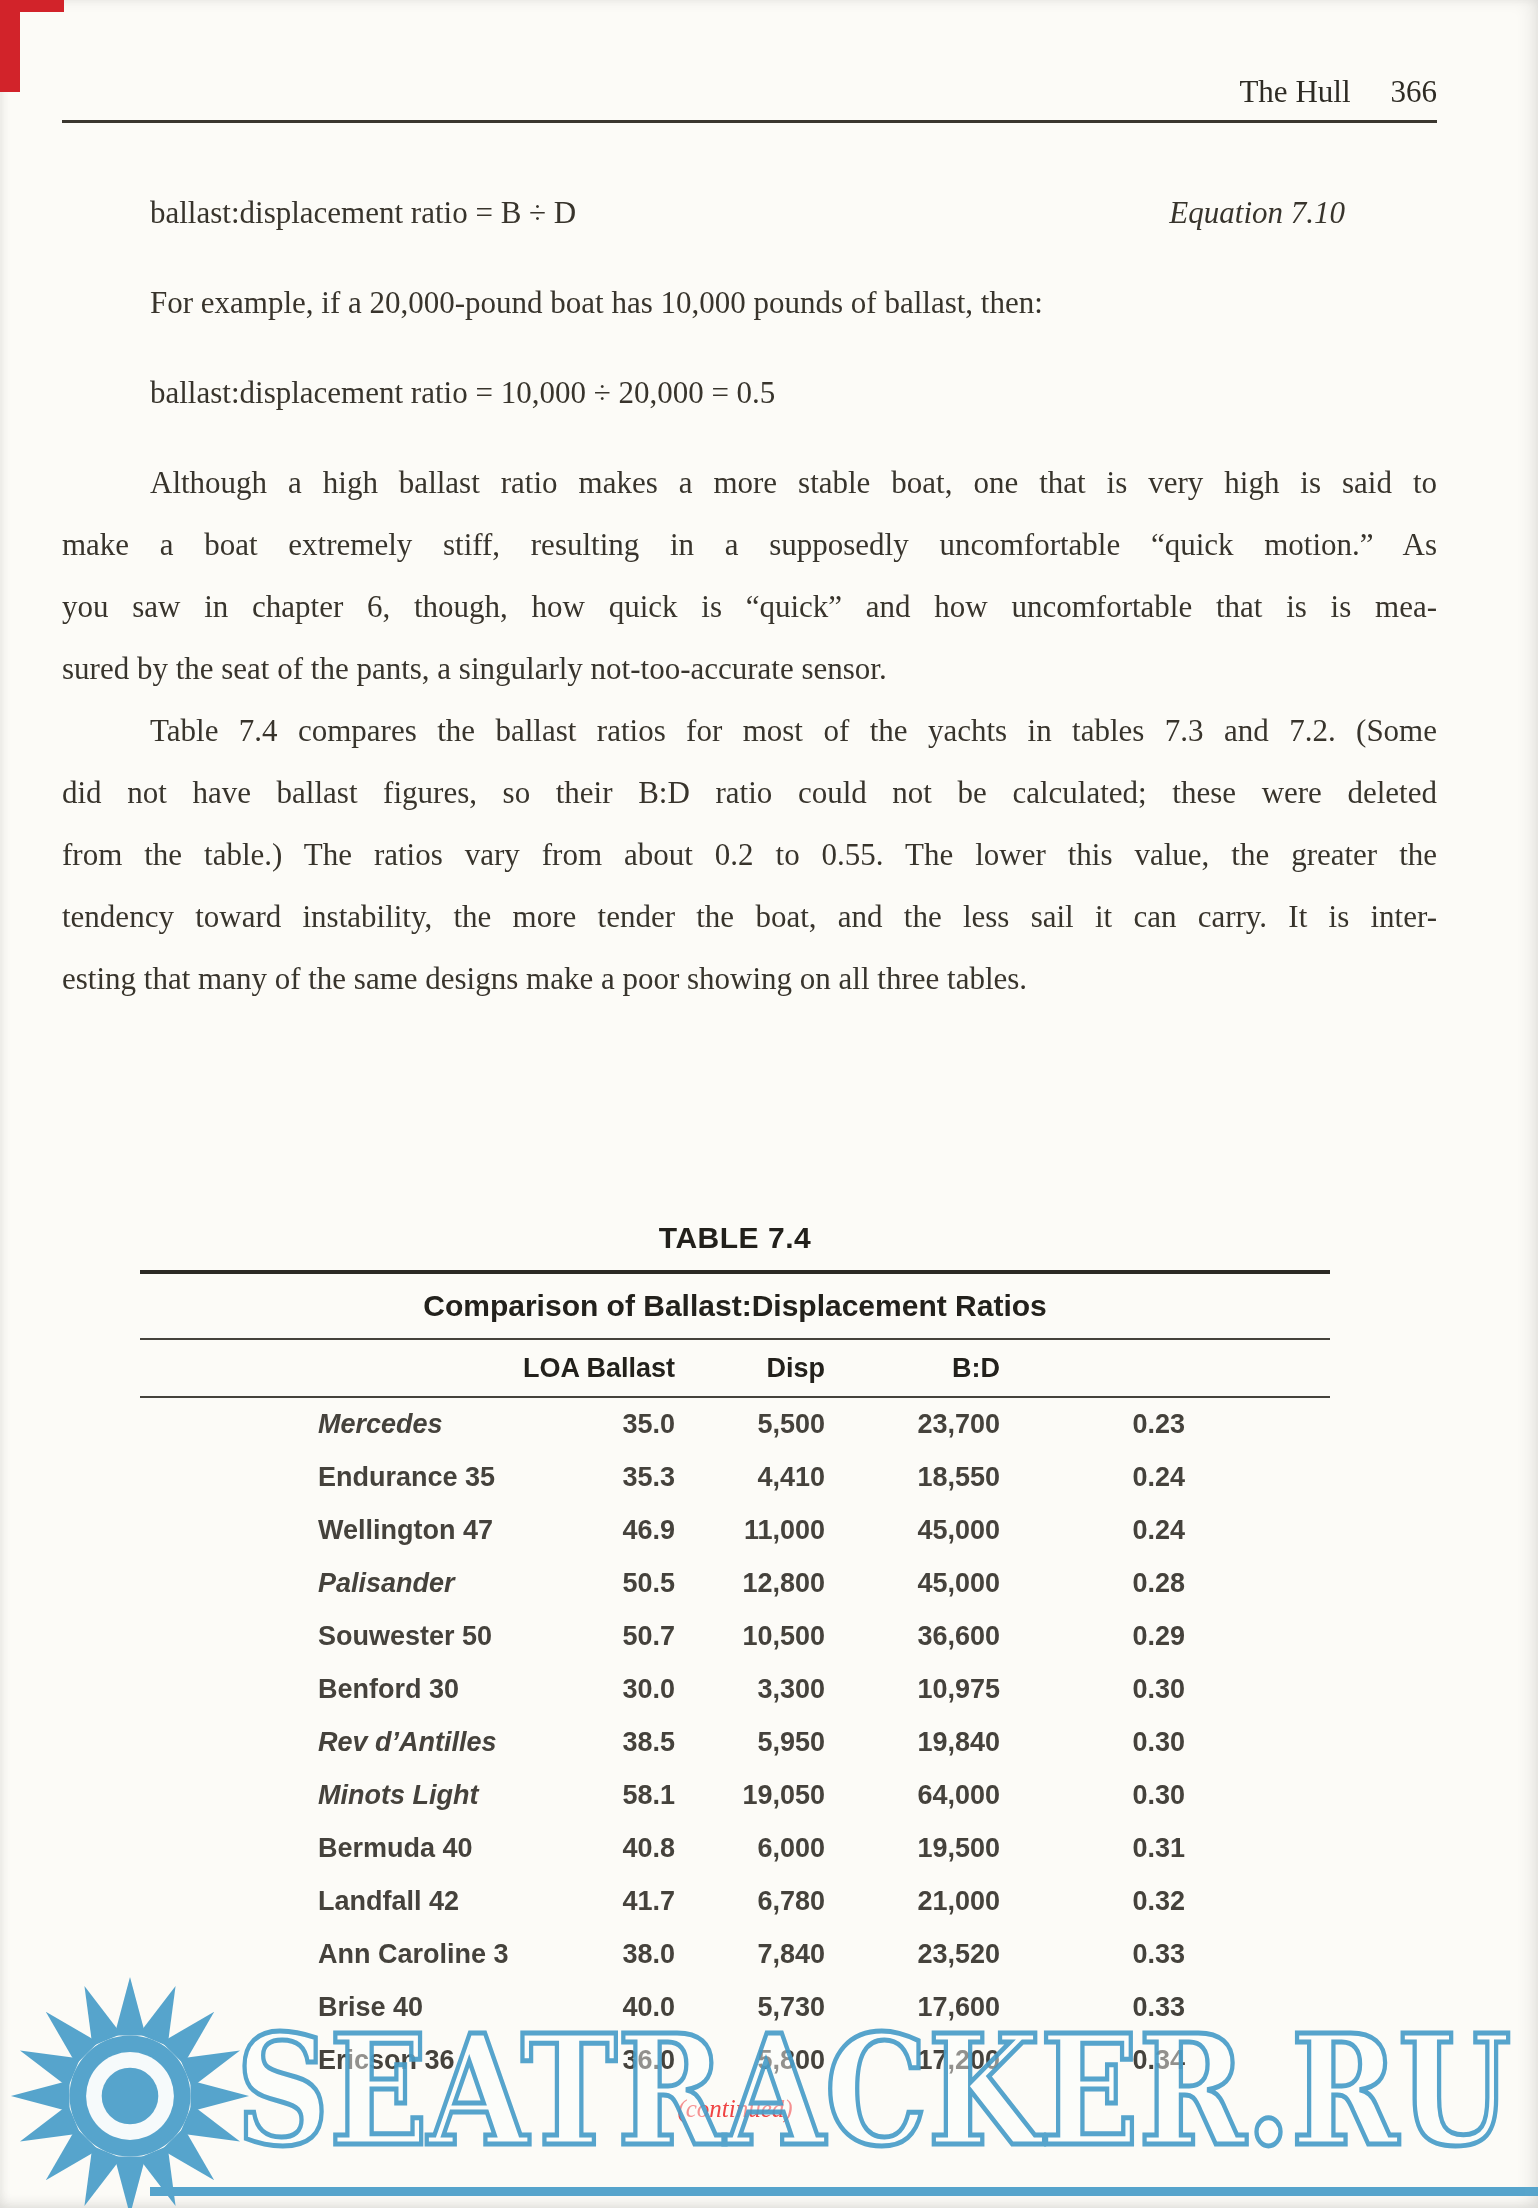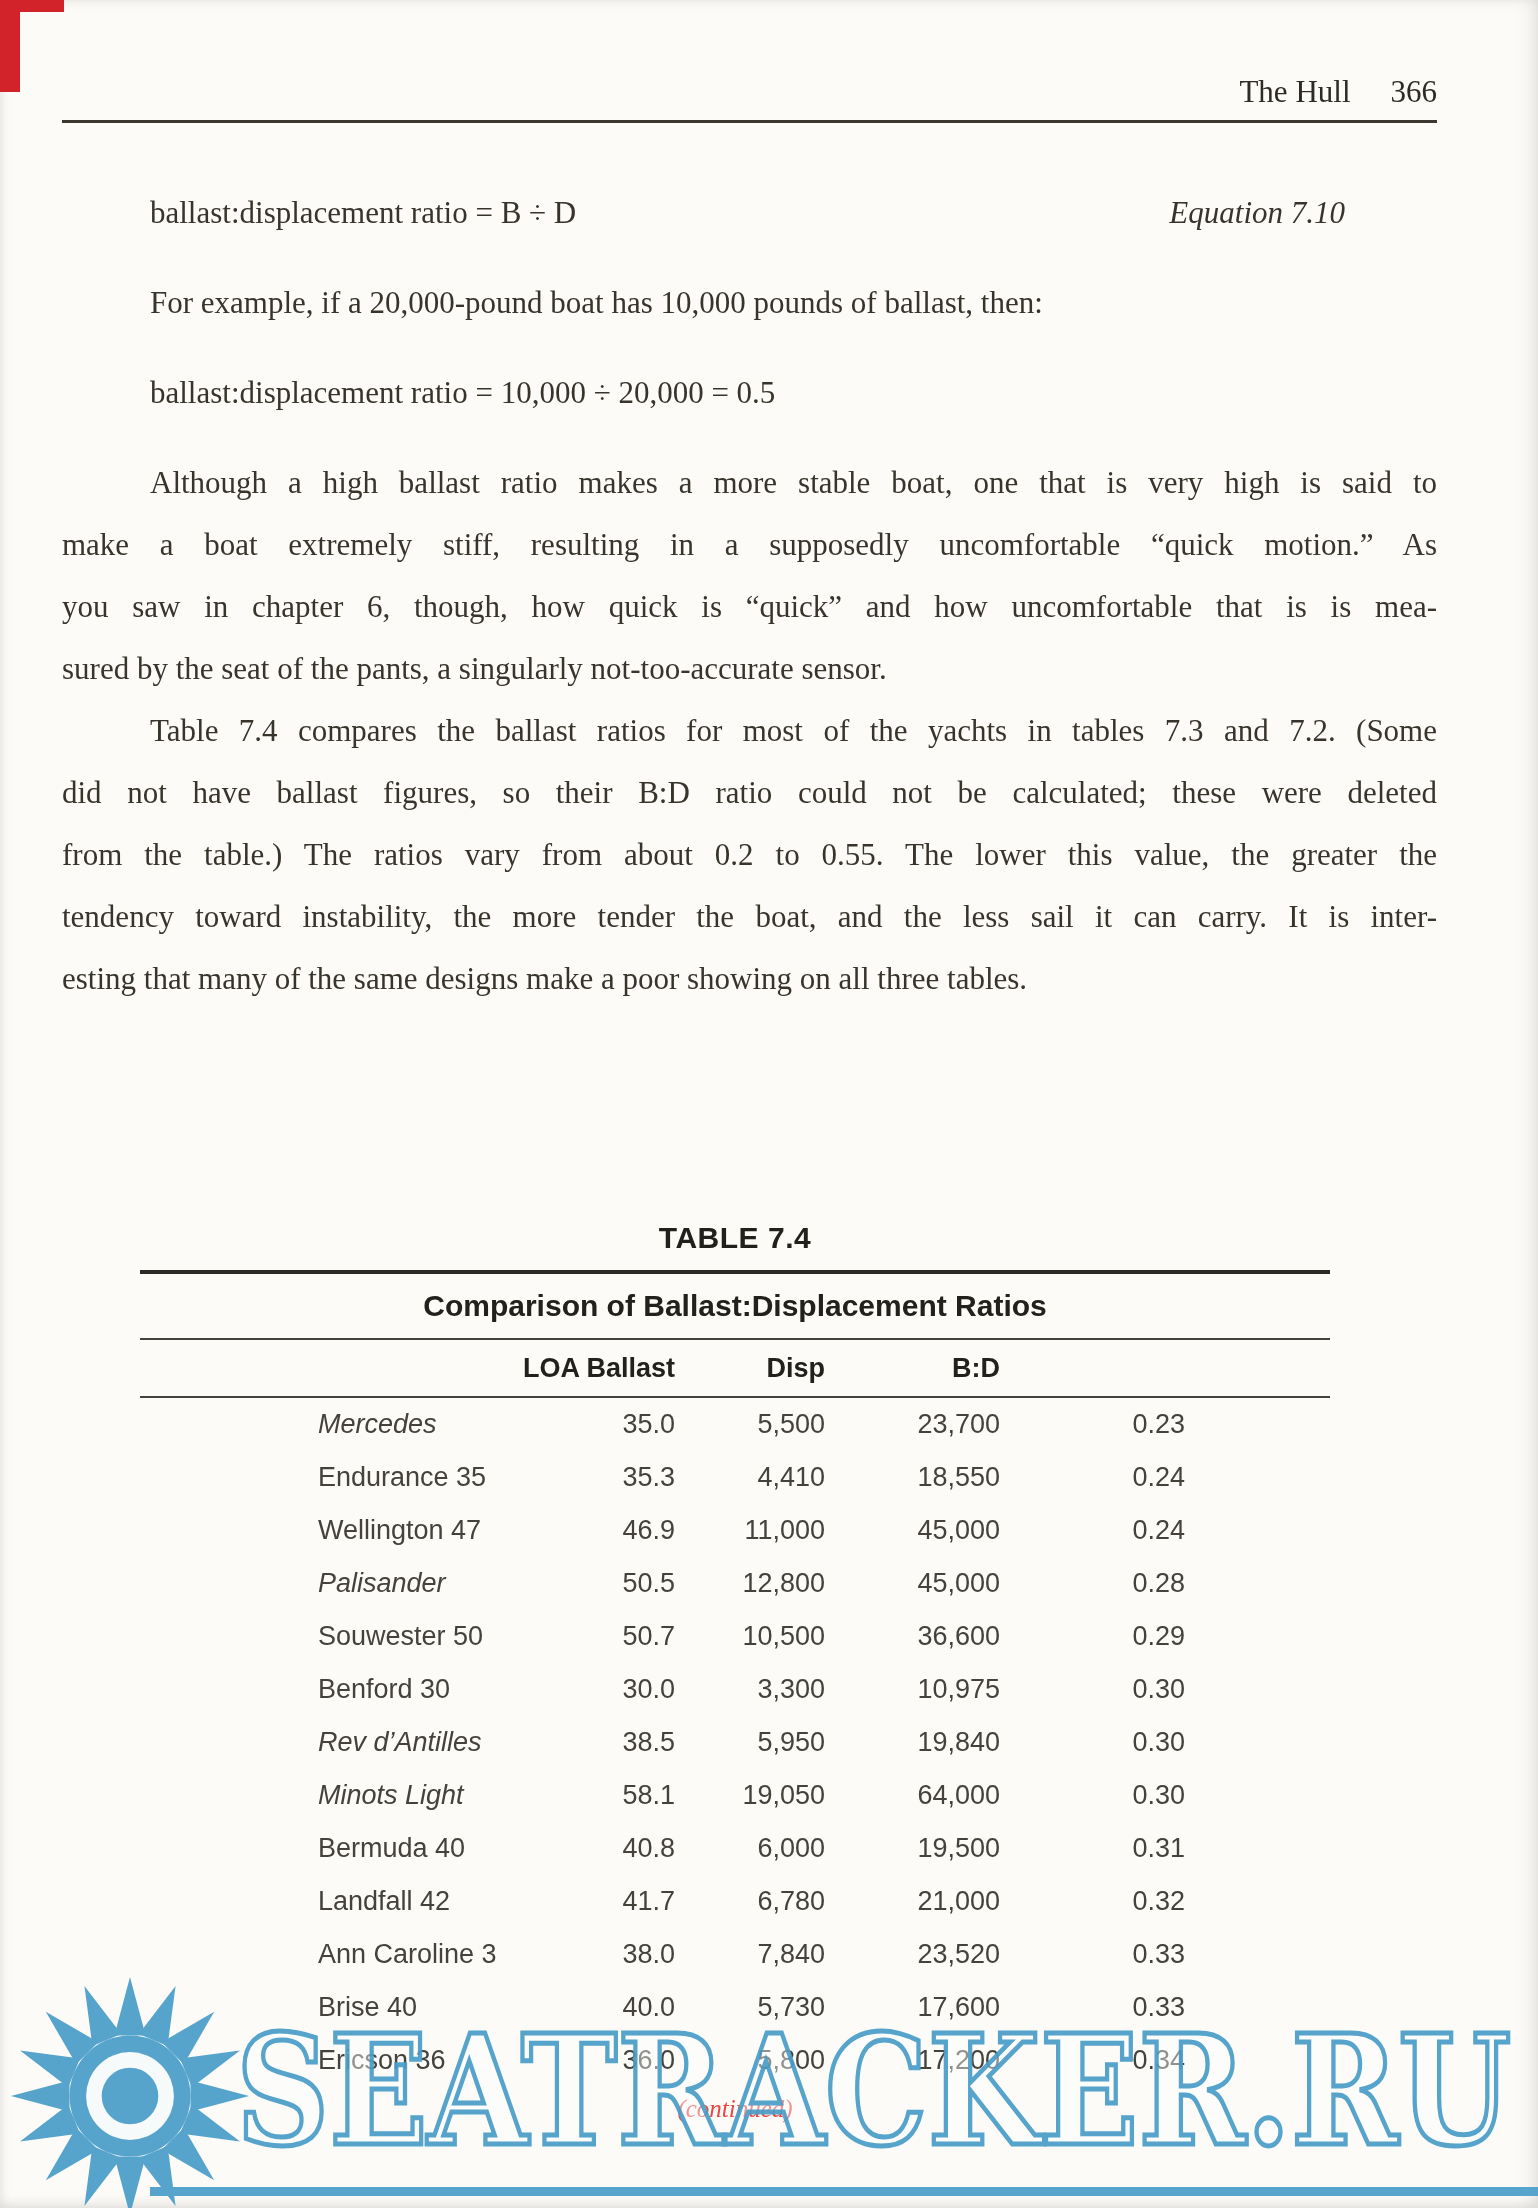--- a/index.html
+++ b/index.html
@@ -31,21 +31,21 @@
   .ind { padding-left:88px; }
   .eq { display:flex; justify-content:space-between; padding-left:88px; }
   .eq-label { font-style:italic; padding-right:92px; }
 
   
   .table-wrap { position:absolute; left:140px; width:1190px; top:1220px; font-family:"Liberation Sans", sans-serif; color:#45423c; }
   .t-title { text-align:center; font-weight:bold; font-size:30px; line-height:36px; color:#22201b; letter-spacing:0.5px; }
   .rule-thick { height:4px; background:#2c2a24; margin-top:14px; }
   .rule-mid { height:2px; background:#45423c; }
   .t-subtitle { text-align:center; font-weight:bold; font-size:30px; color:#23211c; padding:15px 0; }
-  .t-row { display:grid; grid-template-columns:440px 95px 150px 175px 185px; align-items:center; height:53px; font-size:27px; }
+  .t-row { display:grid; grid-template-columns:440px 95px 150px 175px 185px; align-items:center; height:53px; font-size:27px;font-weight:bold; }
   .t-head { height:56px; font-weight:bold; color:#23211c; }
   .c-boat { padding-left:178px; text-align:left; }
   .c-num { text-align:right; }
   .it { font-style:italic; }
   .continued { text-align:center; font-family:"Liberation Serif", serif; font-style:italic; font-size:25px; color:#ef4444; margin-top:8px; }
 
   
   .wm { position:absolute; left:0; top:0; width:100%; height:100%; pointer-events:none; z-index:5; opacity:0.93;padding-left:48px; }
   .wm-bar { position:absolute; left:150px; right:0; bottom:12px; height:9px; background:#4a9ec9; }
   .wm-sun { position:absolute; left:8px; top:1974px; width:244px; height:244px; }

